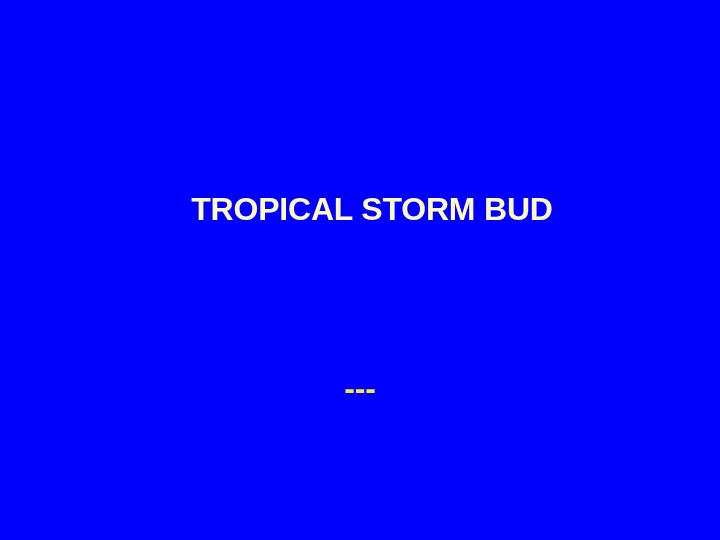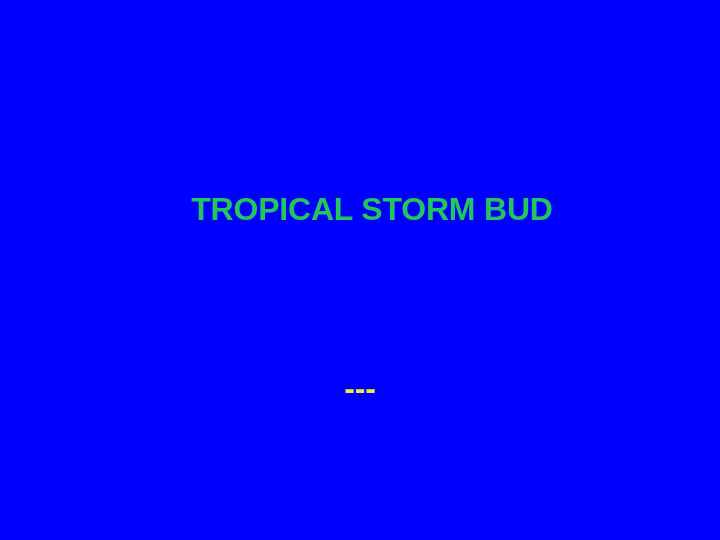--- a/index.html
+++ b/index.html
@@ -38,21 +38,21 @@
   .t1 { font-size: 32px; line-height: 44px; }
   .t2 { font-size: 32px; line-height: 45px; }
 </style>
 </head>
 <body style="background-color: rgb(0, 0, 255);">
 
 <div id="slide" style="background-color: rgb(0, 0, 255);">
 
   <div id="title-block">
 
-    <span class="line t1" style="color: #22c55e; padding-left: 24px;">TROPICAL STORM BUD</span>
+    <span class="line t1" style="color: #fef9c3; padding-left: 24px;">TROPICAL STORM BUD</span>
 
     <span class="line t2" style="color: rgb(245, 232, 60);">---</span>
 
     
 
     
 
     
 
     

